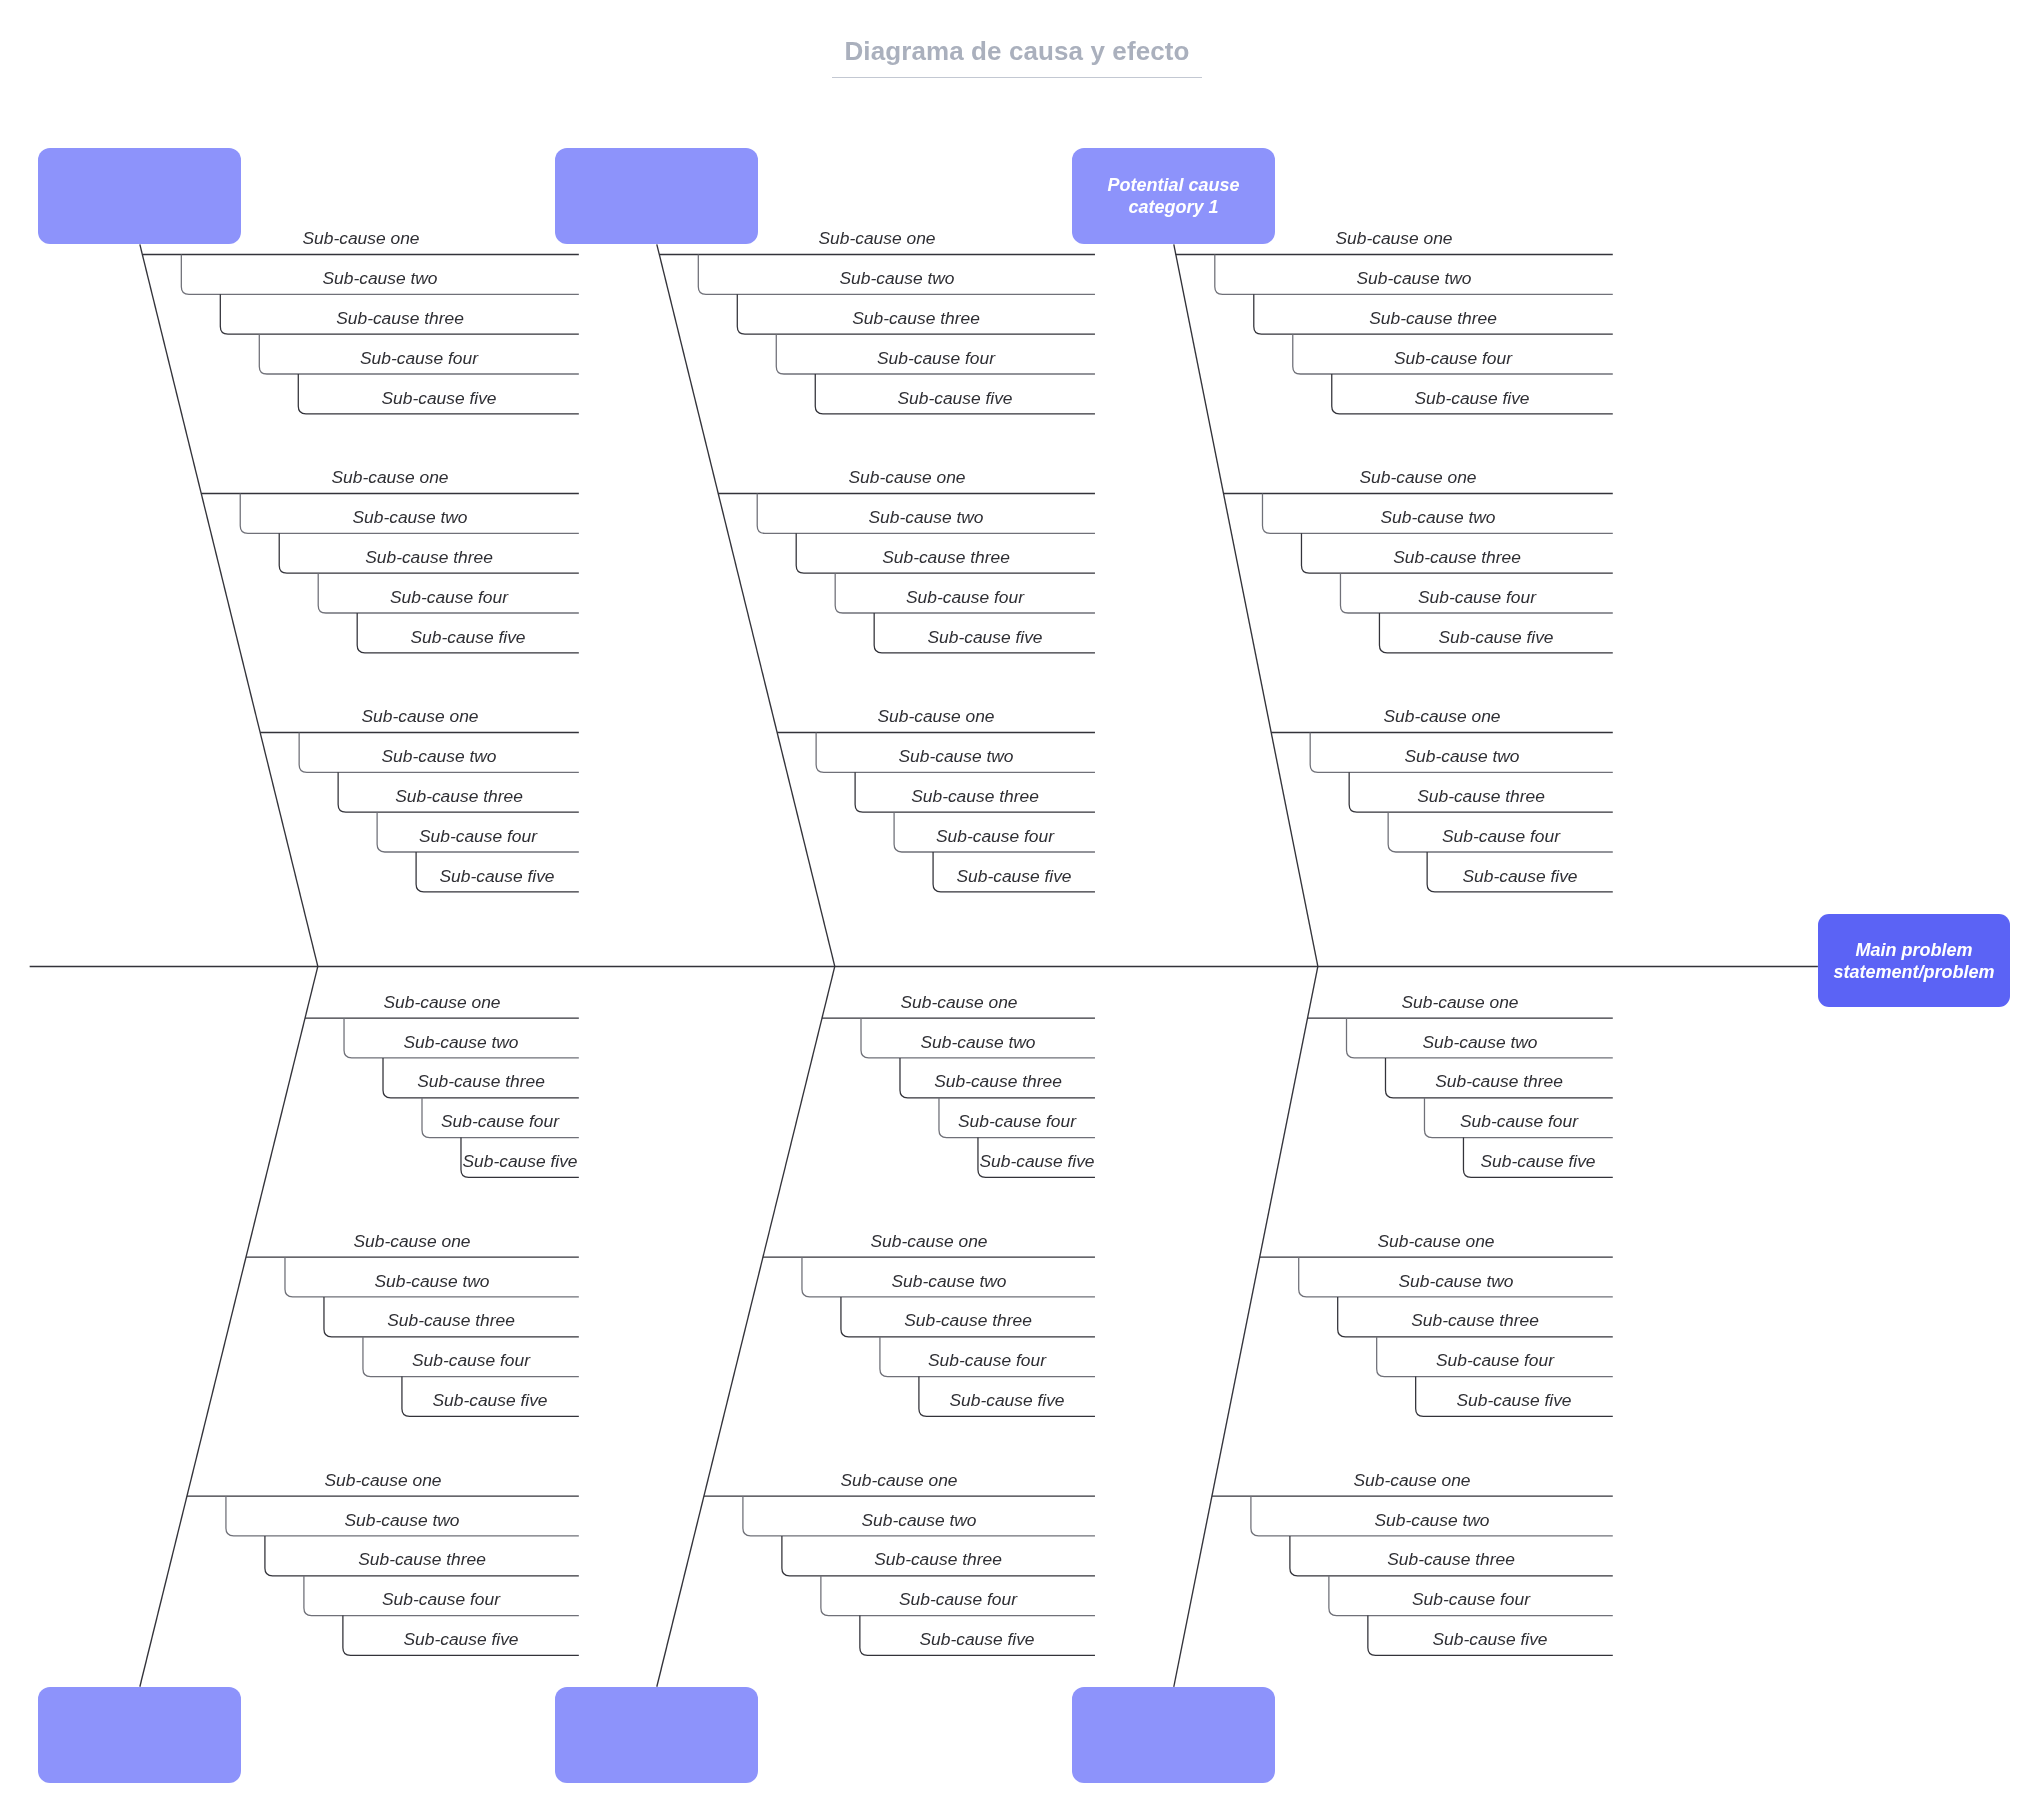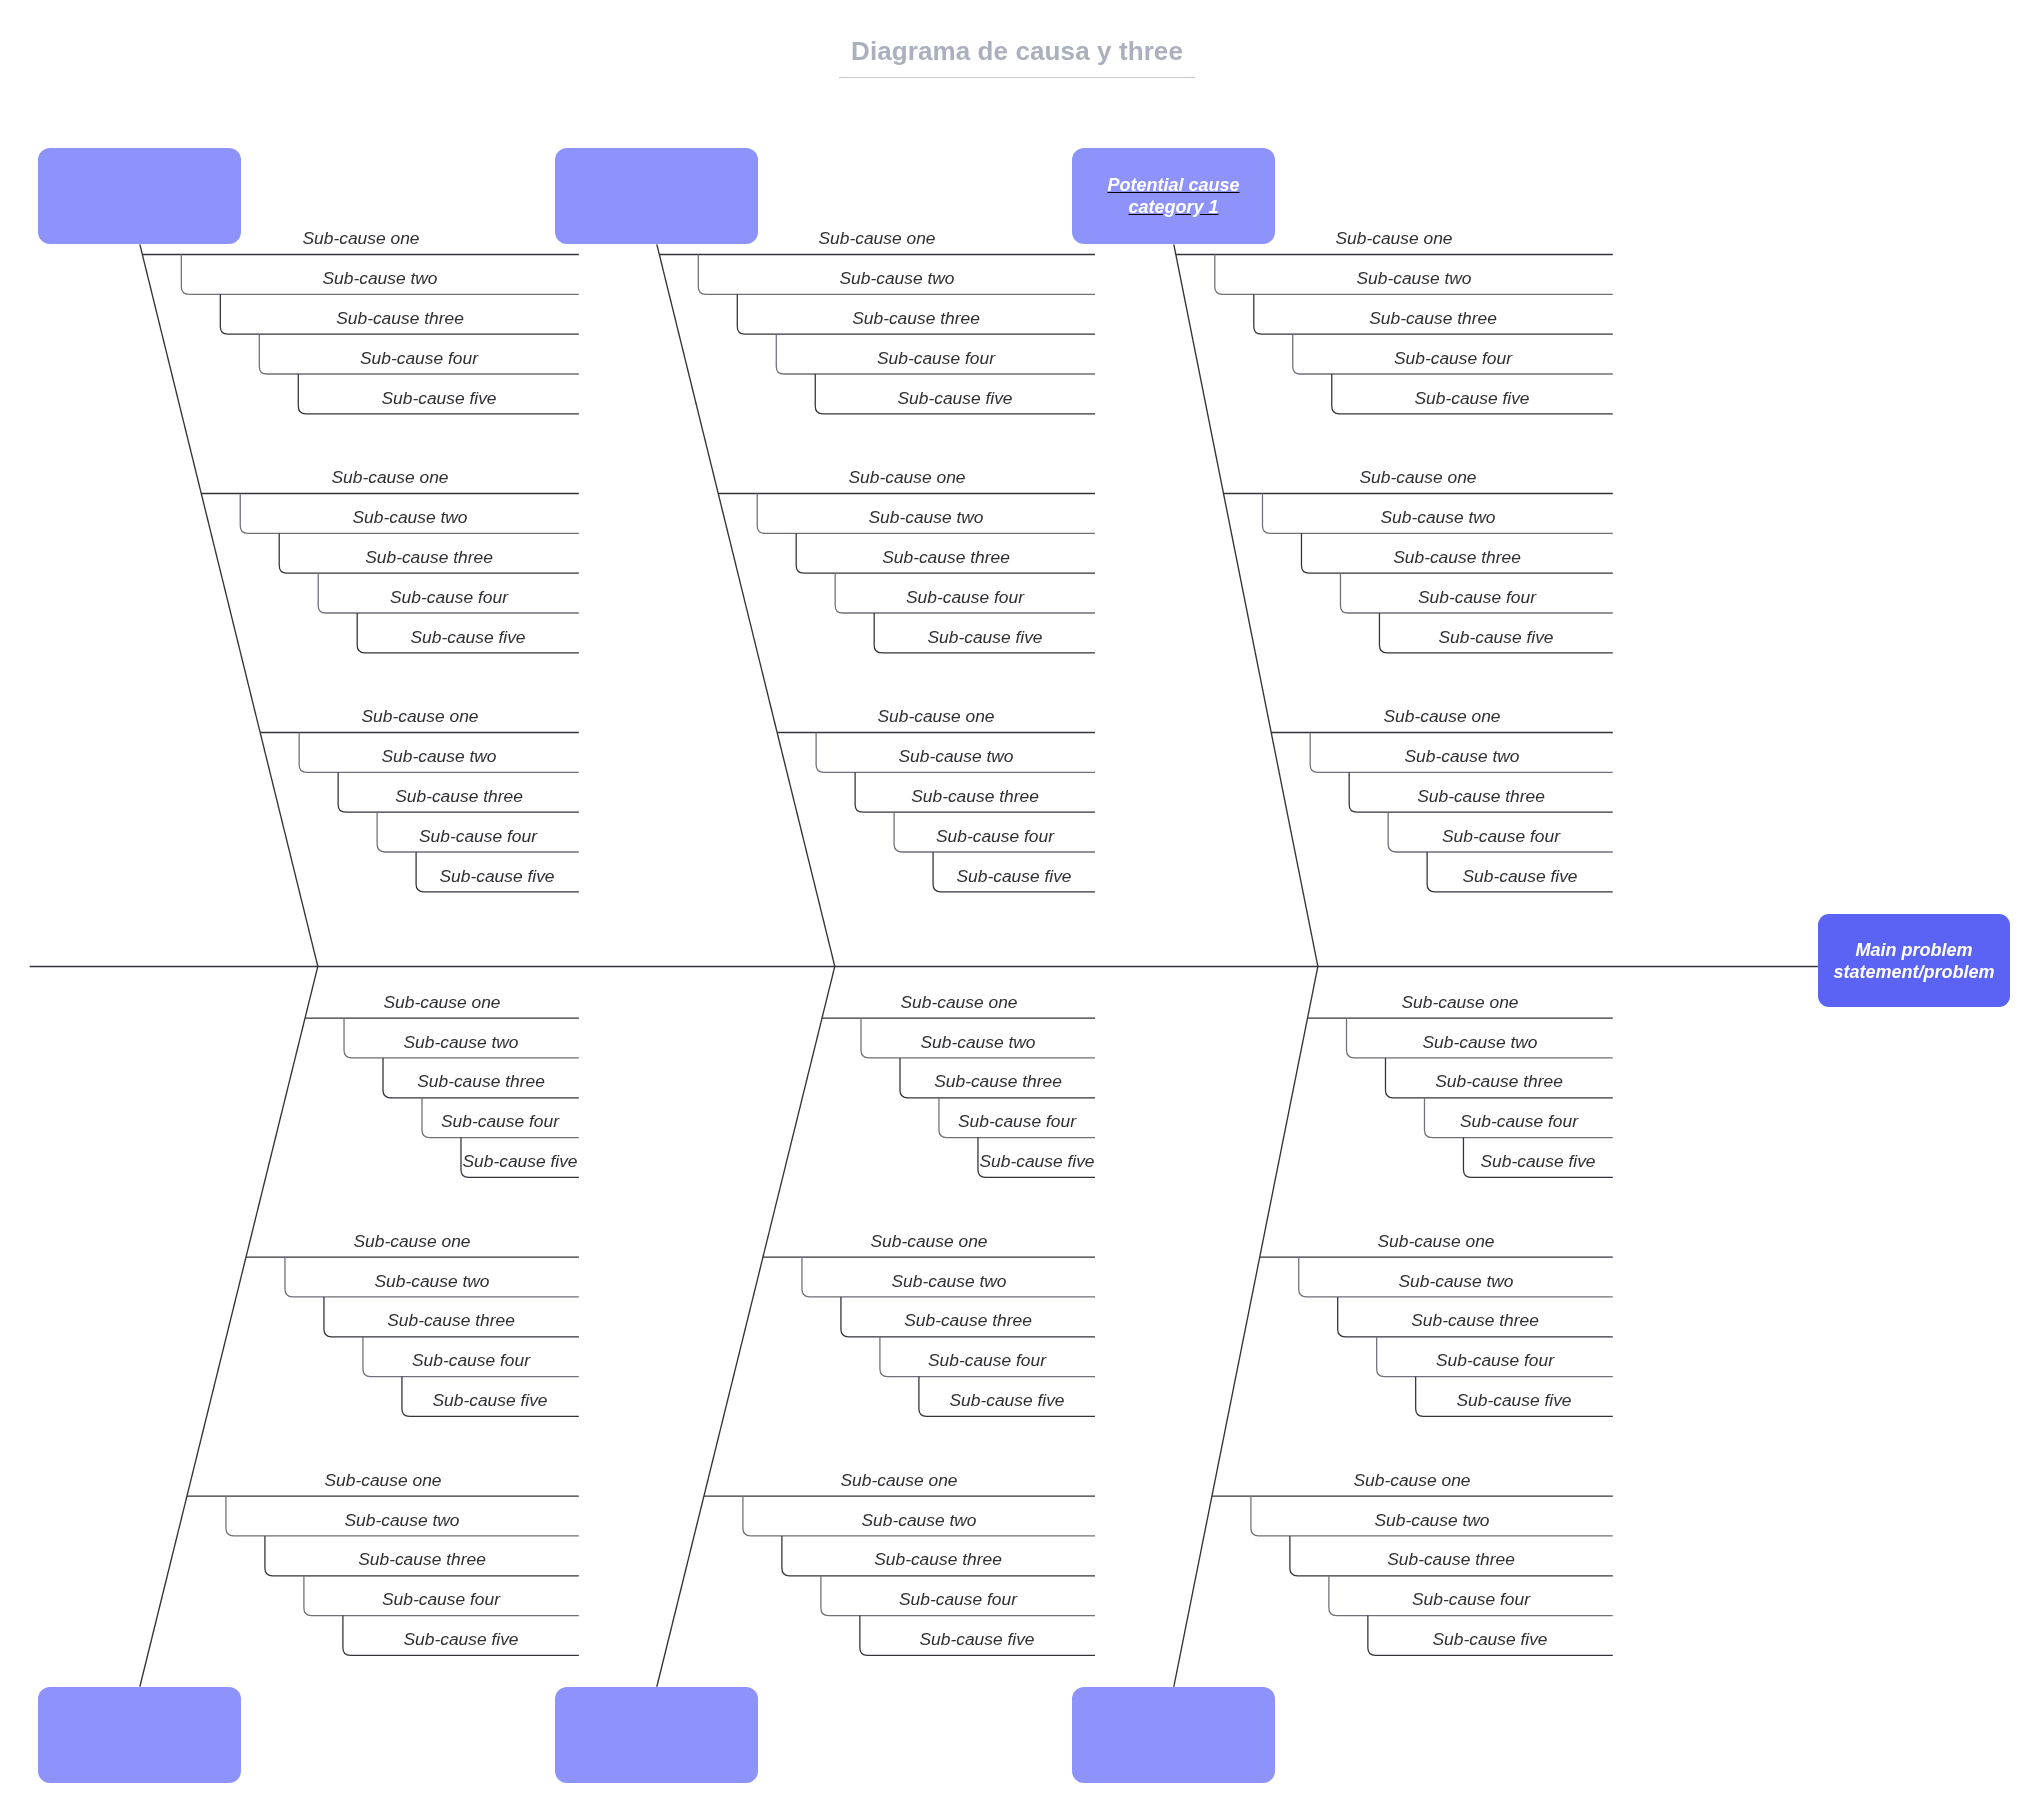--- a/index.html
+++ b/index.html
@@ -64,21 +64,20 @@
     width: 203px;
     height: 96px;
     border-radius: 12px;
     background: #8d93fb;
     display: flex;
     align-items: center;
     justify-content: center;
     text-align: center;
     box-sizing: border-box;
     padding: 5.1px 10.2px;
-    text-decoration: underline;
   }
   .cat-box .cat-label {
     font-size: 18px;
     font-style: italic;
     font-weight: bold;
     color: #ffffff;
     line-height: 22px;
     white-space: pre-line;
   }
 
@@ -117,21 +116,21 @@
     white-space: nowrap;
     transform: translate(-50%, -100%);
   }
 </style>
 </head>
 <body>
 
 <div id="canvas">
 
   <div class="doc-header">
-    <div class="doc-title">Diagrama de causa y three</div>
+    <div class="doc-title">Diagrama de causa y efecto</div>
   </div>
 
   <svg id="wires" viewBox="0 0 2400 2128">
       <path d="M 35 1140 L 2145 1140" fill="none" stroke="#33333a" stroke-width="1.7" stroke-linecap="butt"></path>
       <path d="M 165 288 L 375 1140" fill="none" stroke="#33333a" stroke-width="1.6" stroke-linecap="butt"></path>
       <path d="M 167.95774647887325 300 L 683 300" fill="none" stroke="#33333a" stroke-width="1.5" stroke-linecap="butt"></path>
       <path d="M 213.95774647887325 300 L 213.95774647887325 338 Q 213.95774647887325 347 222.95774647887325 347 L 683 347" fill="none" stroke="#6f7078" stroke-width="1.5" stroke-linecap="butt"></path>
       <path d="M 259.9577464788732 347 L 259.9577464788732 385 Q 259.9577464788732 394 268.9577464788732 394 L 683 394" fill="none" stroke="#33333a" stroke-width="1.5" stroke-linecap="butt"></path>
       <path d="M 305.9577464788732 394 L 305.9577464788732 432 Q 305.9577464788732 441 314.9577464788732 441 L 683 441" fill="none" stroke="#6f7078" stroke-width="1.5" stroke-linecap="butt"></path>
       <path d="M 351.9577464788732 441 L 351.9577464788732 479 Q 351.9577464788732 488 360.9577464788732 488 L 683 488" fill="none" stroke="#33333a" stroke-width="1.5" stroke-linecap="butt"></path>

